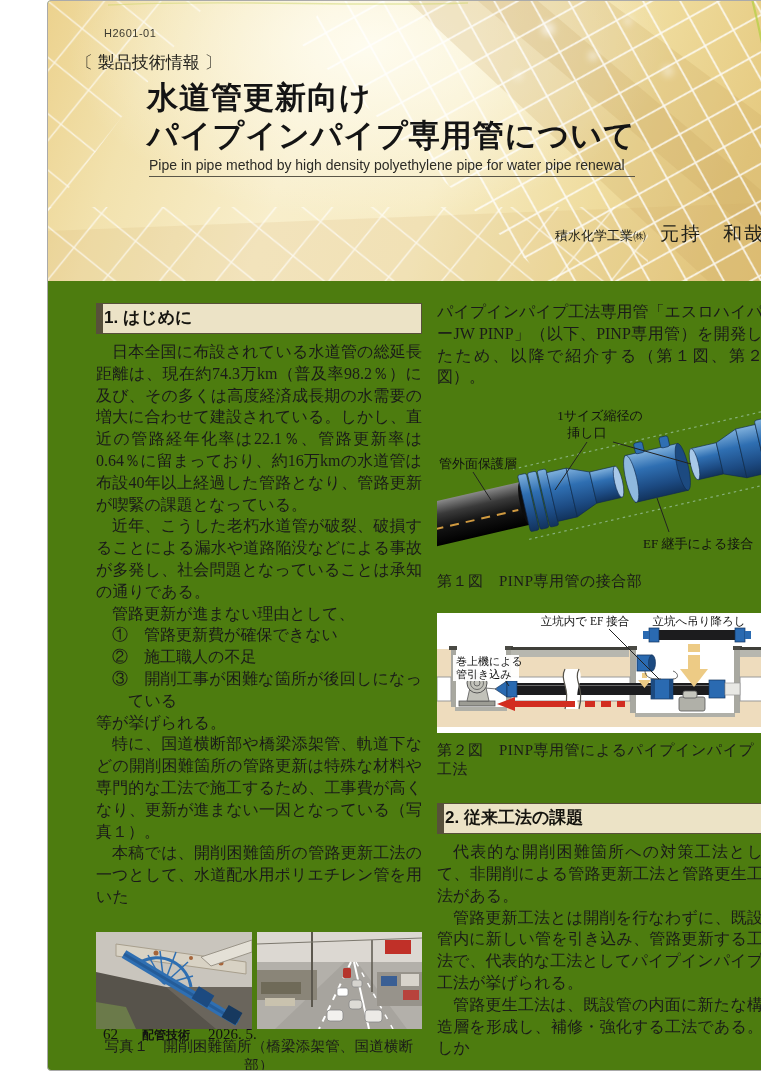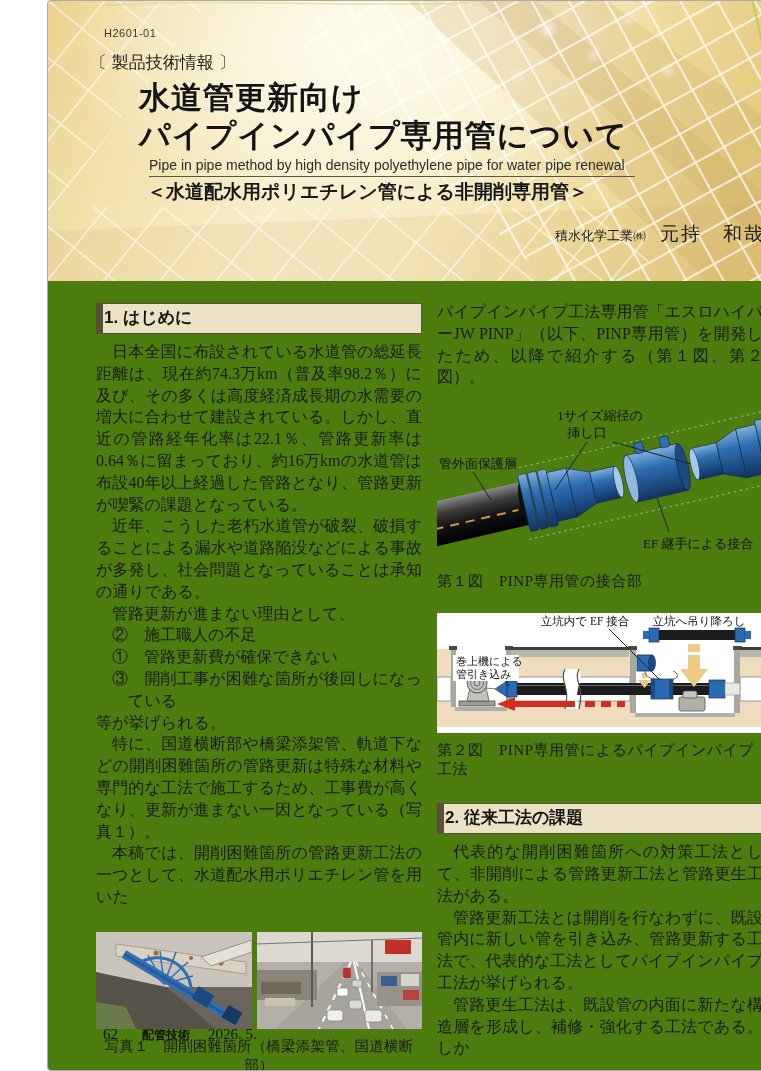--- a/index.html
+++ b/index.html
@@ -10,22 +10,22 @@
   }
   
   .header{
     position:absolute;left:0;top:0;width:761px;height:280px;
     background:
       radial-gradient(ellipse 430px 250px at 42% 16%, rgba(255,253,242,.92), rgba(255,253,242,0) 70%),
       linear-gradient(108deg,#ecd28e 0%,#f2e2ae 14%,#f8eecb 34%,#f7ecc4 52%,#efdc9e 72%,#e6cb82 88%,#e2c477 100%);
   }
   .header-mesh{position:absolute;left:0;top:0;}
   .hdr-code{position:absolute;left:56px;top:26px;font-family:"Liberation Sans","DejaVu Sans",sans-serif;font-size:11px;color:#3c3a30;letter-spacing:.5px;}
-  .hdr-cat{position:absolute;left:42px;top:50px;font-family:"Liberation Sans","DejaVu Sans",sans-serif;font-size:17px;color:#26251f;}
-  .hdr-title{position:absolute;left:91px;top:78px;font-family:"Liberation Sans","DejaVu Sans",sans-serif;font-weight:bold;font-size:31px;line-height:38px;color:#141414;letter-spacing:1px;}
+  .hdr-cat{position:absolute;left:28px;top:50px;font-family:"Liberation Sans","DejaVu Sans",sans-serif;font-size:17px;color:#26251f;}
+  .hdr-title{position:absolute;left:99px;top:78px;font-family:"Liberation Sans","DejaVu Sans",sans-serif;font-weight:bold;font-size:31px;line-height:38px;color:#141414;letter-spacing:1px;}
   .hdr-en{position:absolute;left:101px;top:156px;font-family:"Liberation Sans","DejaVu Sans",sans-serif;font-size:14px;color:#2c2b26;border-bottom:1px solid #5a5648;padding:0 10px 3px 0;}
   .hdr-sub{position:absolute;left:99px;top:178px;font-family:"Liberation Sans","DejaVu Sans",sans-serif;font-weight:bold;font-size:19px;color:#161616;}
   .hdr-author{position:absolute;right:44px;top:220px;font-family:"Liberation Sans","DejaVu Sans",sans-serif;color:#20201a;}
   .hdr-author .co{font-size:13px;margin-right:14px;}
   .hdr-author .nm{font-size:19px;letter-spacing:2px;}
   
   .col{position:absolute;width:326px;}
   .col-left{left:48px;top:302px;}
   .col-right{left:389px;top:300px;}
   .sec-head{
@@ -83,34 +83,33 @@
         <circle cx="470" cy="75" r="4" opacity="0.45"></circle>
       </g>
     </svg>
     <div class="hdr-code">H2601-01</div>
     <div class="hdr-cat">〔 製品技術情報 〕</div>
     <div class="hdr-title">
       <div>水道管更新向け</div>
       <div>パイプインパイプ専用管について</div>
     </div>
     <div class="hdr-en">Pipe in pipe method by high density polyethylene pipe for water pipe renewal</div>
-    <div class="hdr-sub">＜水道配水用ポリエチレン管による非開削専用管＞</div>
     <div class="hdr-author">
       <span class="co">積水化学工業㈱</span><span class="nm">元持　和哉</span>
     </div>
   </div>
 
   <div class="col col-left">
     <div class="sec-head">1. はじめに</div>
     <div class="body-text">
       <p>日本全国に布設されている水道管の総延長距離は、現在約74.3万km（普及率98.2％）に及び、その多くは高度経済成長期の水需要の増大に合わせて建設されている。しかし、直近の管路経年化率は22.1％、管路更新率は0.64％に留まっており、約16万kmの水道管は布設40年以上経過した管路となり、管路更新が喫緊の課題となっている。</p>
       <p>近年、こうした老朽水道管が破裂、破損することによる漏水や道路陥没などによる事故が多発し、社会問題となっていることは承知の通りである。</p>
       <p>管路更新が進まない理由として、</p>
+      <div class="li-item">①　管路更新費が確保できない</div>
       <div class="li-item">②　施工職人の不足</div>
-      <div class="li-item">①　管路更新費が確保できない</div>
       <div class="li-item">③　開削工事が困難な箇所が後回しになっている</div>
       <p class="no-indent">等が挙げられる。</p>
       <p>特に、国道横断部や橋梁添架管、軌道下などの開削困難箇所の管路更新は特殊な材料や専門的な工法で施工するため、工事費が高くなり、更新が進まない一因となっている（写真１）。</p>
       <p>本稿では、開削困難箇所の管路更新工法の一つとして、水道配水用ポリエチレン管を用いた</p>
     </div>
 
     <div class="photos">
 
       <svg class="photo" width="156" height="97" viewBox="0 0 156 97">
         <rect width="156" height="97" fill="#c9c5bd"></rect>

